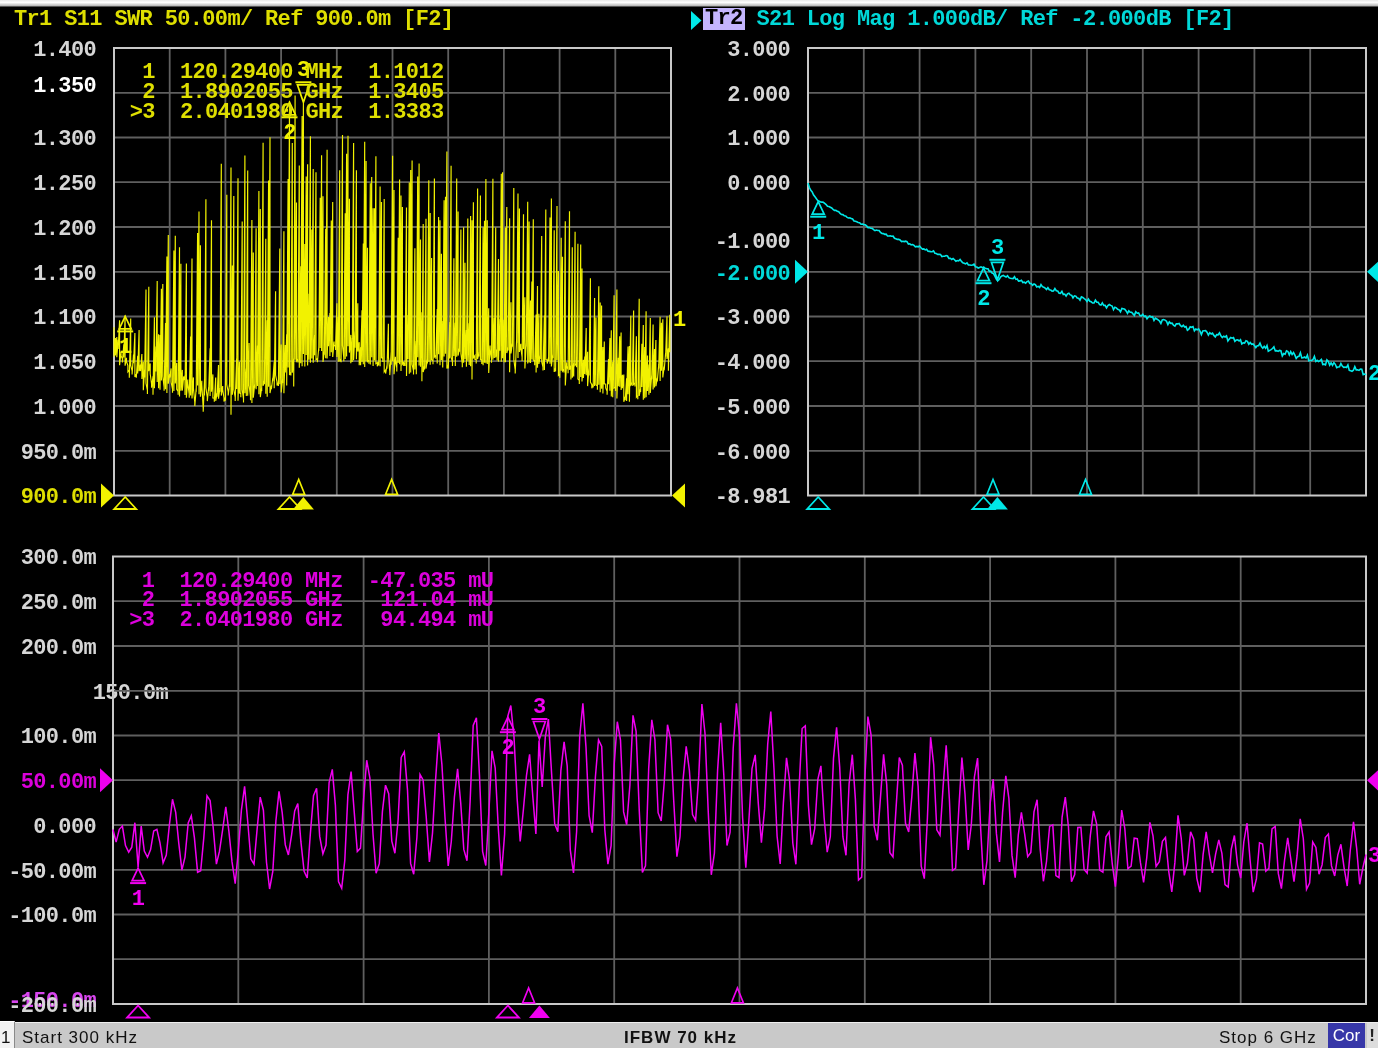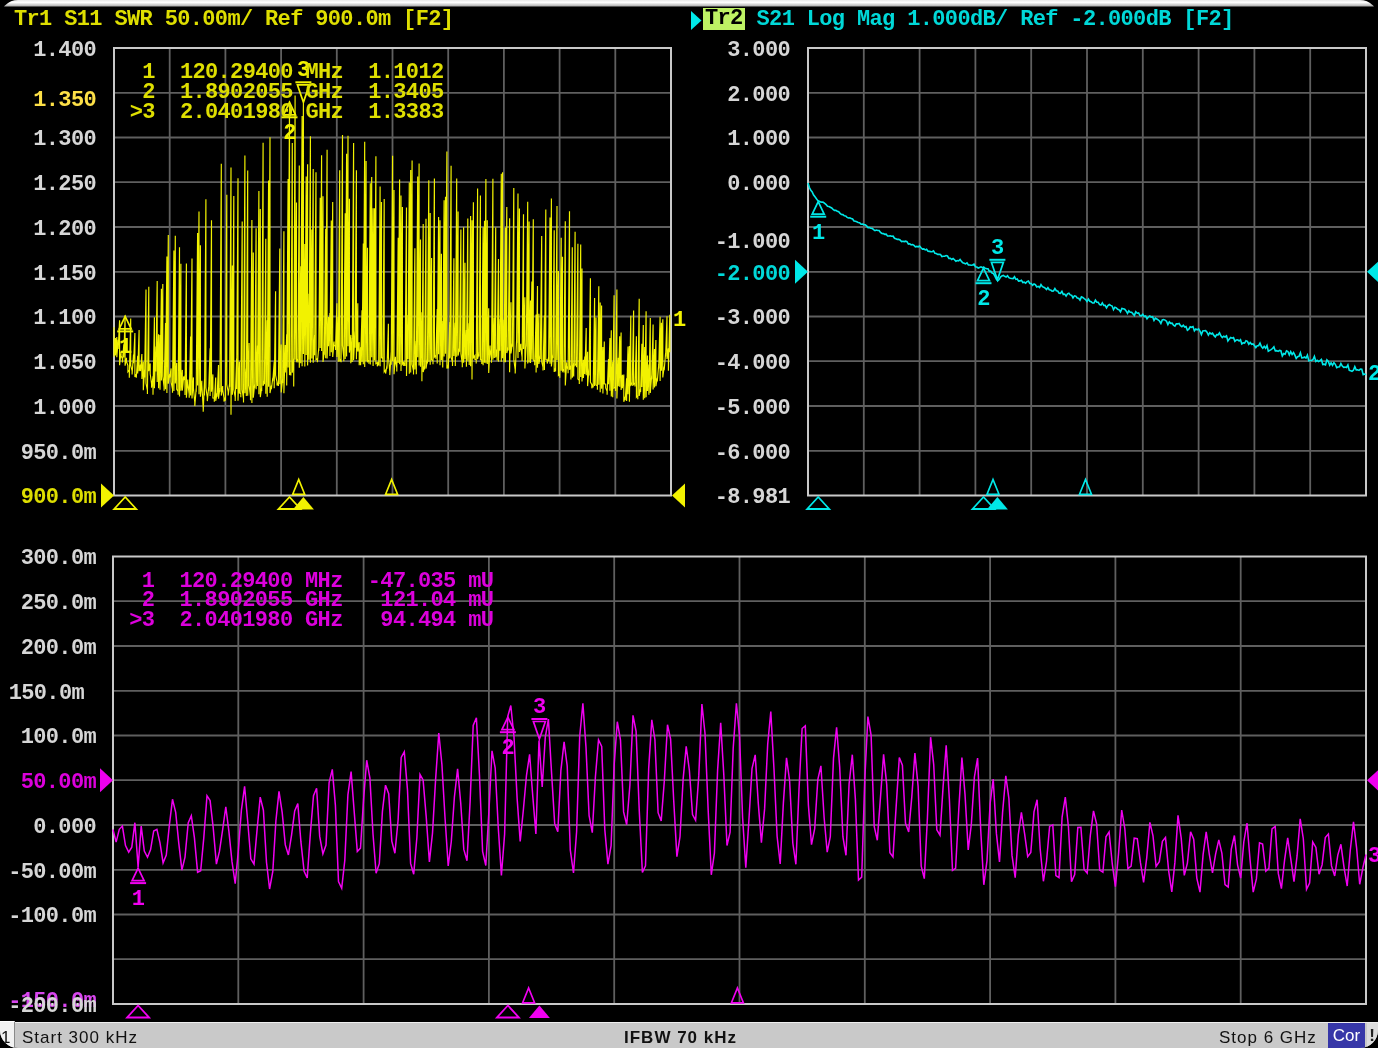--- a/index.html
+++ b/index.html
@@ -1,39 +1,39 @@
 <!DOCTYPE html>
 <html><head><meta charset="utf-8"><style>
 html,body{margin:0;padding:0;background:#000;}
 #scr{position:relative;width:1378px;height:1048px;background:#000;overflow:hidden;
- font-family:"Liberation Mono",monospace;border-radius:18px;}
+ font-family:"Liberation Mono",monospace;}
 #topstrip{position:absolute;left:0;top:0;width:1378px;height:6px;
  background:linear-gradient(#e8e8e8,#ffffff 40%,#b2b2b2);border-bottom:1px solid #555;}
 .t{position:absolute;font:bold 22px "Liberation Mono",monospace;letter-spacing:-0.65px;white-space:pre;}
 .yl{position:absolute;font:bold 22px "Liberation Mono",monospace;letter-spacing:-0.65px;white-space:pre;}
 pre.mk{position:absolute;margin:11px;font:bold 22px "Liberation Mono",monospace;letter-spacing:-0.65px;line-height:19.9px;}
 .mt{font:bold 22px "Liberation Mono",monospace;letter-spacing:-0.65px;}
 #bar{position:absolute;left:0;top:1022px;width:1378px;height:26px;background:#c9c9c9;
  border-top:1px solid #efefef;font-family:"Liberation Sans",sans-serif;color:#000;}
 .bt{position:absolute;font:17px "Liberation Sans",sans-serif;color:#111;letter-spacing:1px;}
 </style></head><body>
 <div id="scr">
 <div id="topstrip"></div>
 
 <div class="t" style="left:14px;top:6.5px;color:#dede00">Tr1 S11 SWR 50.00m/ Ref 900.0m [F2]</div>
 
 <svg width="11" height="19" style="position:absolute;left:691px;top:11px">
       <path d="M 0 0 L 0 19 L 10.5 9.5 Z" fill="#00e8e8"></path>
     </svg>
-<div class="t" style="left:703px;top:8px;line-height:22px;color:#000;background:#bef264;padding:0 2px;">Tr2</div>
+<div class="t" style="left:703px;top:8px;line-height:22px;color:#000;background:#c4b5fd;padding:0 2px;">Tr2</div>
 <div class="t" style="left:744px;top:6.5px;color:#00d8d8"> S21 Log Mag 1.000dB/ Ref -2.000dB [F2]</div>
 
 
 <div class="yl" style="right:1282px;top:37.8px;color:#d6d6d6">1.400</div>
-<div class="yl" style="right:1282px;top:88px;color:#fde047">1.350</div>
+<div class="yl" style="right:1282px;top:74px;color:#ffffff">1.350</div>
 <div class="yl" style="right:1282px;top:127.2px;color:#d6d6d6">1.300</div>
 <div class="yl" style="right:1282px;top:172.0px;color:#d6d6d6">1.250</div>
 <div class="yl" style="right:1282px;top:216.8px;color:#d6d6d6">1.200</div>
 <div class="yl" style="right:1282px;top:261.5px;color:#d6d6d6">1.150</div>
 <div class="yl" style="right:1282px;top:306.2px;color:#d6d6d6">1.100</div>
 <div class="yl" style="right:1282px;top:351.0px;color:#d6d6d6">1.050</div>
 <div class="yl" style="right:1282px;top:395.8px;color:#d6d6d6">1.000</div>
 <div class="yl" style="right:1282px;top:440.5px;color:#d6d6d6">950.0m</div>
 <div class="yl" style="right:1282px;top:485.2px;color:#dede00">900.0m</div>
 <div class="yl" style="right:588px;top:37.8px;color:#d6d6d6">3.000</div>
@@ -43,21 +43,21 @@
 <div class="yl" style="right:588px;top:230px;color:#d6d6d6">-1.000</div>
 <div class="yl" style="right:588px;top:261.5px;color:#00d8d8">-2.000</div>
 <div class="yl" style="right:588px;top:306.2px;color:#d6d6d6">-3.000</div>
 <div class="yl" style="right:588px;top:351.0px;color:#d6d6d6">-4.000</div>
 <div class="yl" style="right:588px;top:395.8px;color:#d6d6d6">-5.000</div>
 <div class="yl" style="right:588px;top:440.5px;color:#d6d6d6">-6.000</div>
 <div class="yl" style="right:588px;top:485.2px;color:#d6d6d6">-8.981</div>
 <div class="yl" style="right:1282px;top:546.2px;color:#d6d6d6">300.0m</div>
 <div class="yl" style="right:1282px;top:591.0px;color:#d6d6d6">250.0m</div>
 <div class="yl" style="right:1282px;top:635.8px;color:#d6d6d6">200.0m</div>
-<div class="yl" style="right:1294px;top:680.5px;color:#d6d6d6">150.0m</div>
+<div class="yl" style="right:1210px;top:680.5px;color:#d6d6d6">150.0m</div>
 <div class="yl" style="right:1282px;top:725.2px;color:#d6d6d6">100.0m</div>
 <div class="yl" style="right:1282px;top:770.0px;color:#dc00dc">50.00m</div>
 <div class="yl" style="right:1282px;top:814.8px;color:#d6d6d6">0.000</div>
 <div class="yl" style="right:1282px;top:859.5px;color:#d6d6d6">-50.00m</div>
 <div class="yl" style="right:1282px;top:904.2px;color:#d6d6d6">-100.0m</div>
 <div class="yl" style="right:1282px;top:989px;color:#d946ef">-150.0m</div>
 <div class="yl" style="right:1282px;top:993.8px;color:#d6d6d6">-200.0m</div>
 
 <svg width="1378" height="1048" style="position:absolute;left:0;top:0" shape-rendering="auto">
 <line x1="169.7" y1="48.0" x2="169.7" y2="495.5" stroke="#5f5f5f" stroke-width="1.8"></line>

